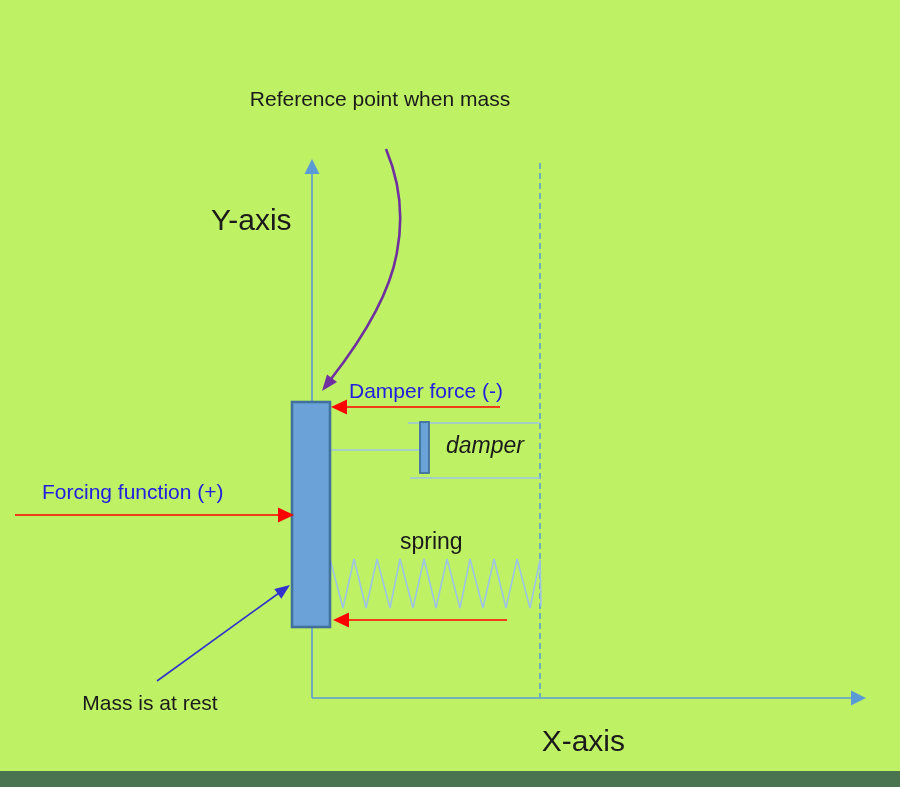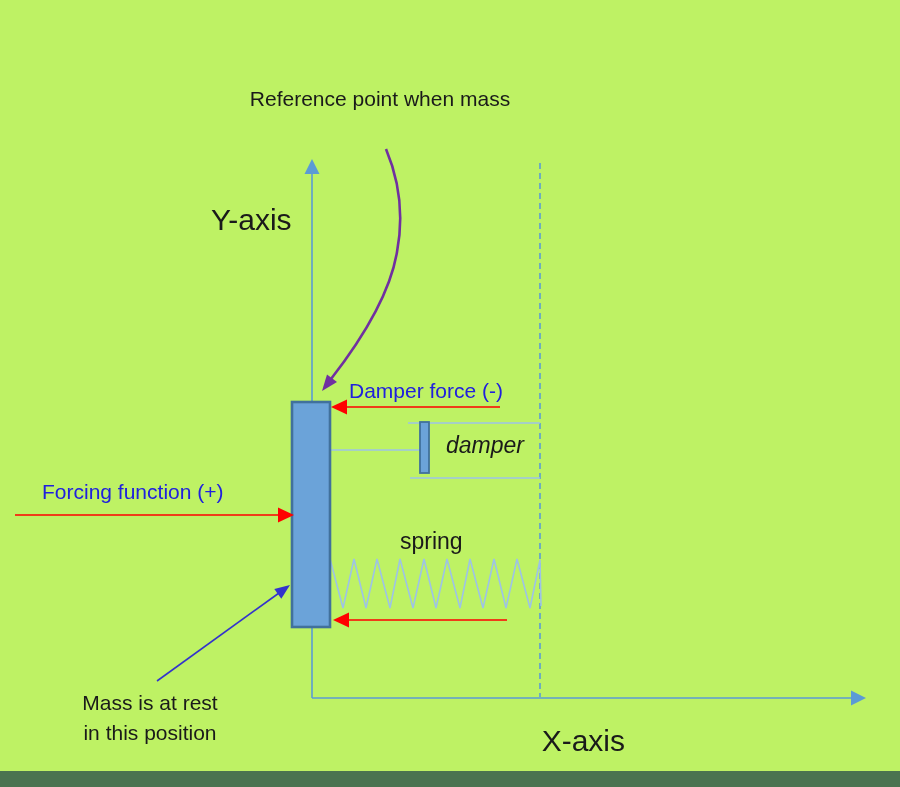--- a/index.html
+++ b/index.html
@@ -102,17 +102,16 @@
 
   <div id="damper-force-label" class="lbl lbl-blue small">Damper force (-)</div>
 
 
   <div id="damper-label" class="lbl lbl-black mid">damper</div>
 
   <div id="spring-label" class="lbl lbl-black mid">spring</div>
 
   <div id="mass-note" class="lbl lbl-black center">
     <div>Mass is at rest</div>
-    <div>in this position</div>
   </div>
 
   <div id="footer-bar"></div>
 </div>
 
 </body></html>

